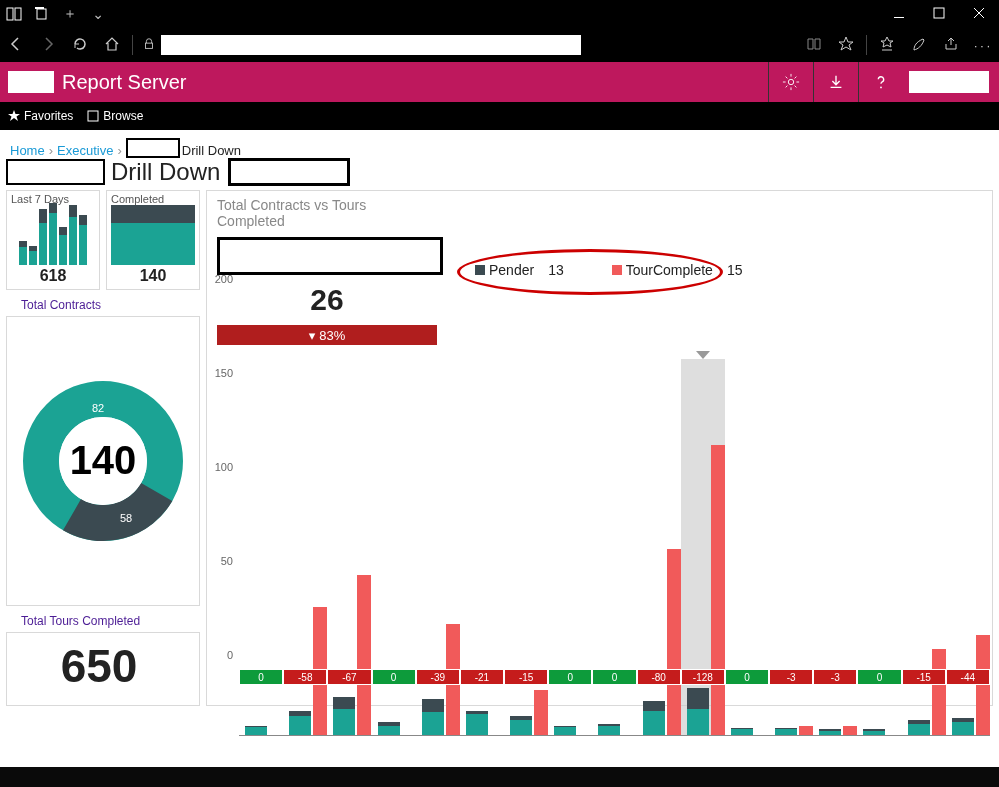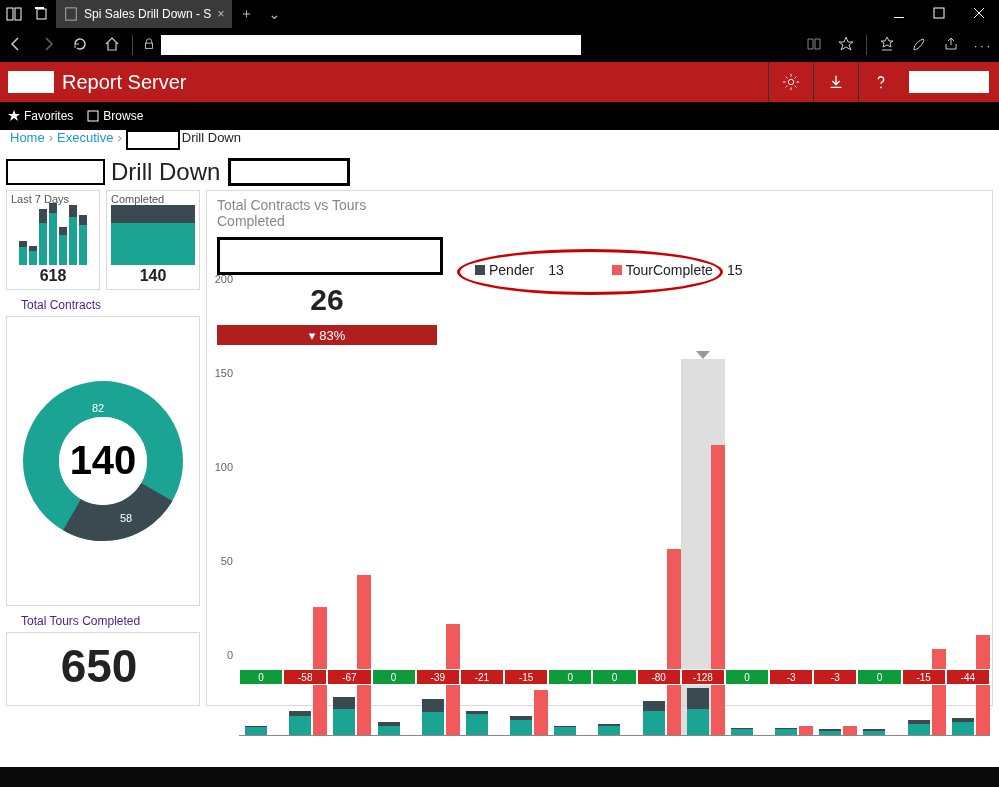--- a/index.html
+++ b/index.html
@@ -18,34 +18,34 @@
 
   .browser-navbar { height:34px; background:#000; color:#fff; display:flex; align-items:center;}
   .nav-btn { width:32px; text-align:center; }
   .nav-btn svg{width:16px;height:16px;fill:#ccc;}
   .addr-lock { width:24px; text-align:center;}
   .addr-sep { width:1px; height:20px; background:#444; margin:0 4px;}
   .addr-bar { background:#fff; height:20px; width:420px;}
   .nav-spacer{flex:1;}
 
   
-  .rs-header { height:40px; background:#b91c1c; color:#fff; display:flex; align-items:center;}
+  .rs-header { height:40px; background:#be185d; color:#fff; display:flex; align-items:center;}
   .rs-logo { width:46px; height:22px; background:#fff; margin:0 8px;}
   .rs-title { font-size:20px; font-weight:400;}
   .rs-spacer{flex:1;}
   .rs-icon { width:44px; height:40px; display:flex; align-items:center; justify-content:center; border-left:1px solid #333;}
   .rs-icon svg{width:18px;height:18px;fill:#fff;}
   .rs-user { width:80px;height:22px;background:#fff; margin:0 10px 0 6px;}
 
   .rs-toolbar { height:28px; background:#000; color:#fff; display:flex; align-items:center; font-size:12px; padding-left:8px; gap:14px;}
   .rs-tool {display:flex;align-items:center;gap:4px;text-align:center;}
   .rs-tool svg{width:12px;height:12px;fill:#fff;}
 
   
-  .breadcrumb { height:28px; display:flex; align-items:flex-start; padding-left:10px; font-size:13px;}
+  .breadcrumb { height:28px; display:flex; align-items:flex-end; padding-left:10px; font-size:13px;}
   .breadcrumb a { color:#1a9ad6;}
   .breadcrumb .sep{ margin:0 4px; color:#999;}
   .bc-box{ width:50px; height:16px; border:2px solid #000; display:inline-block; vertical-align:middle;}
 
   
   .page-title { display:flex; align-items:center; padding:0 6px 4px 6px;}
   .page-title .box1{width:95px;height:22px;border:2px solid #000;margin-right:6px;}
   .page-title .title{font-size:24px;font-weight:400;}
   .page-title .box2{width:116px;height:22px;border:3px solid #000;margin-left:8px;}
 
@@ -115,27 +115,20 @@
 
 <div class="browser-titlebar">
   <svg class="tab-group-icon" viewBox="0 0 16 16">
       <rect x="1" y="2" width="6" height="12" stroke="#fff" fill="none"></rect>
       <rect x="9" y="2" width="6" height="12" stroke="#fff" fill="none"></rect>
     </svg>
   <svg class="tab-group-icon" viewBox="0 0 16 16">
       <rect x="3" y="3" width="9" height="10" stroke="#fff" fill="none"></rect>
       <path d="M1 1h9v2H1z" fill="#fff"></path>
     </svg>
-  <div class="browser-tab">
-    <svg viewBox="0 0 16 16">
-        <rect x="2" y="1" width="12" height="14" stroke="#bbb" fill="none"></rect>
-      </svg>
-    <span>Spi Sales Drill Down - S</span>
-    <span style="color:#bbb;">×</span>
-  </div>
   <div class="tab-add">＋</div>
   <div class="tab-expand">⌄</div>
   <div class="title-spacer"></div>
   <div class="win-btn"><svg viewBox="0 0 12 12">
         <path d="M1 10h10v1H1z"></path>
       </svg></div>
   <div class="win-btn"><svg viewBox="0 0 12 12">
         <rect x="1" y="1" width="10" height="10" stroke="#fff" fill="none"></rect>
       </svg></div>
   <div class="win-btn"><svg viewBox="0 0 12 12">

